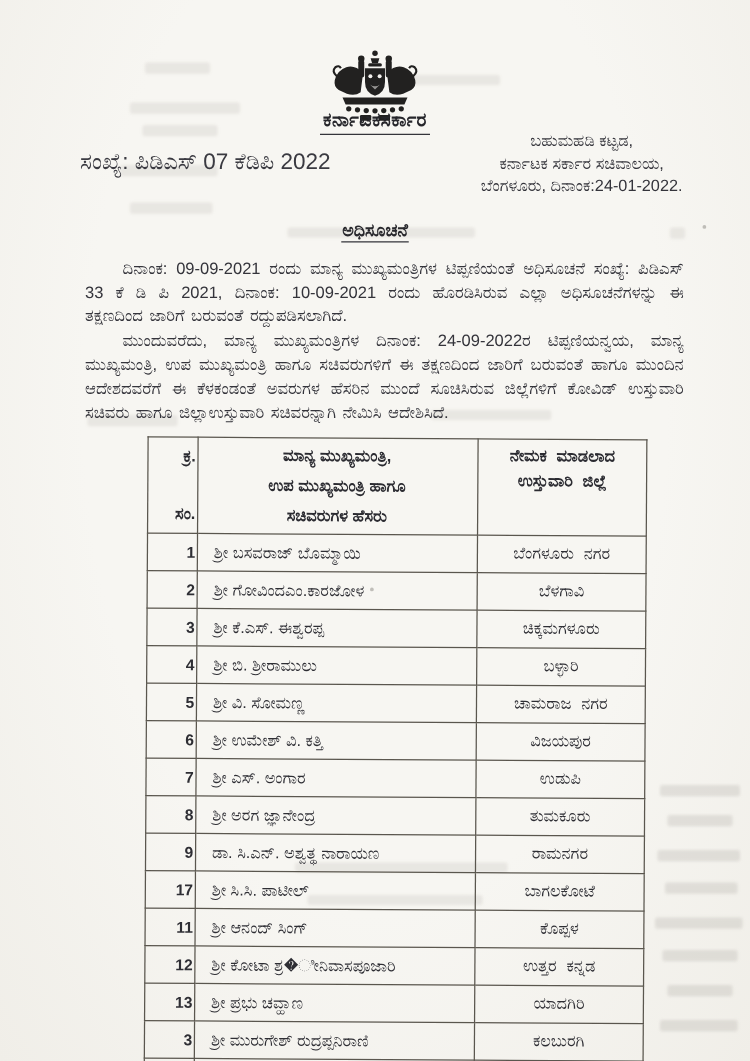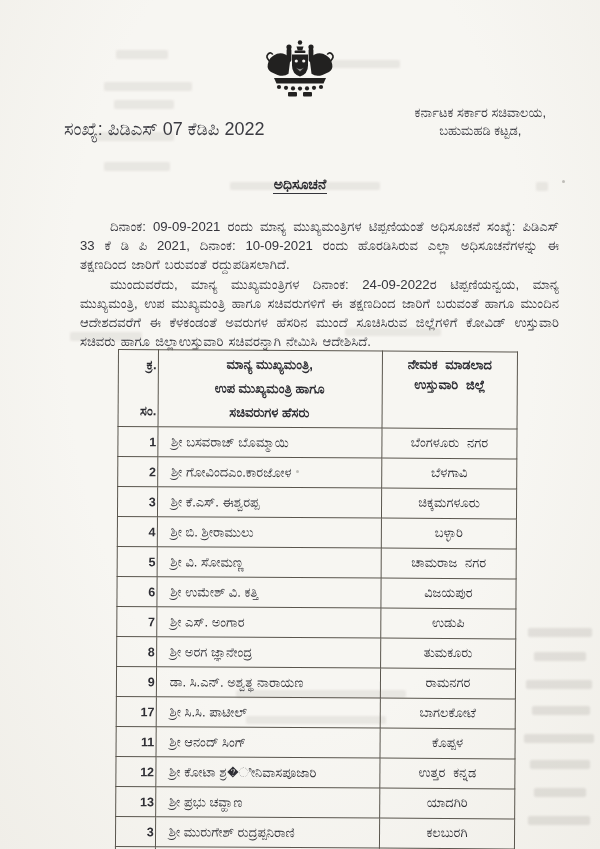--- a/index.html
+++ b/index.html
@@ -15,21 +15,21 @@
   .gov-title{position:absolute;top:88px;left:0;width:100%;text-align:center;
     font-size:15px;font-weight:bold;color:#26262b;letter-spacing:.4px;}
   .gov-title span{border-bottom:1.6px solid #35353b;padding:0 2px 2px 2px;}
   .ref-no{position:absolute;top:119px;left:64px;font-size:18px;color:#3a3a41;}
   .address{position:absolute;top:104px;right:54px;text-align:center;
     font-size:13px;line-height:18px;color:#34343b;}
   
   .noti-heading{position:absolute;top:176px;left:0;width:100%;text-align:center;
     font-size:14px;font-weight:bold;color:#28282d;}
   .noti-heading span{border-bottom:1.5px solid #35353b;padding:0 1px 1px 1px;}
-  .para{position:absolute;left:64px;width:479px;margin:16px;
+  .para{position:absolute;left:64px;width:479px;margin:4px;
     font-size:13.2px;line-height:19px;text-align:justify;text-indent:30px;
     color:#34343b;word-spacing:1.5px;}
   #para1{top:201px;}
   #para2{top:259px;}
   
   table.ministers{position:absolute;left:118px;top:349px;width:400px;
     border-collapse:collapse;transform:rotate(.35deg);transform-origin:top left;}
   .ministers th,.ministers td{border:1.2px solid #5a564e;background:transparent;}
   .ministers th{font-size:13px;font-weight:bold;color:#2b2b31;vertical-align:top;}
   .ministers td{height:27px;font-size:13px;color:#2e2e34;}
@@ -112,24 +112,28 @@
         <circle cx="45" cy="50.4" r="2.1"></circle>
           <circle cx="52" cy="49.8" r="2.1"></circle>
         <circle cx="59" cy="49" r="2.1"></circle>
 
         <rect x="26" y="54" width="9" height="4.5" rx="1"></rect>
         <rect x="41" y="54" width="9" height="4.5" rx="1"></rect>
       </g>
     </svg>
   </div>
 
+  <div class="gov-title">
+    <span>ಕರ್ನಾಟಕಸರ್ಕಾರ</span>
+  </div>
   <div class="ref-no">ಸಂಖ್ಯೆ: ಪಿಡಿಎಸ್ 07 ಕೆಡಿಪಿ 2022</div>
   <div class="address">
+    <div>ಬಹುಮಹಡಿ ಕಟ್ಟಡ,</div>
     <div>ಕರ್ನಾಟಕ ಸರ್ಕಾರ ಸಚಿವಾಲಯ,</div>
-    <div>ಬಹುಮಹಡಿ ಕಟ್ಟಡ,</div>
+    <div>ಬೆಂಗಳೂರು, ದಿನಾಂಕ:24-01-2022.</div>
   </div>
 
   <div class="noti-heading">
     <span>ಅಧಿಸೂಚನೆ</span>
   </div>
   <p class="para" id="para1">ದಿನಾಂಕ: 09-09-2021 ರಂದು ಮಾನ್ಯ ಮುಖ್ಯಮಂತ್ರಿಗಳ ಟಿಪ್ಪಣಿಯಂತೆ ಅಧಿಸೂಚನೆ ಸಂಖ್ಯೆ: ಪಿಡಿಎಸ್ 33 ಕೆ ಡಿ ಪಿ 2021, ದಿನಾಂಕ: 10-09-2021 ರಂದು ಹೊರಡಿಸಿರುವ ಎಲ್ಲಾ ಅಧಿಸೂಚನೆಗಳನ್ನು ಈ ತಕ್ಷಣದಿಂದ ಜಾರಿಗೆ ಬರುವಂತೆ ರದ್ದುಪಡಿಸಲಾಗಿದೆ.</p>
   <p class="para" id="para2">ಮುಂದುವರೆದು, ಮಾನ್ಯ ಮುಖ್ಯಮಂತ್ರಿಗಳ ದಿನಾಂಕ: 24-09-2022ರ ಟಿಪ್ಪಣಿಯನ್ವಯ, ಮಾನ್ಯ ಮುಖ್ಯಮಂತ್ರಿ, ಉಪ ಮುಖ್ಯಮಂತ್ರಿ ಹಾಗೂ ಸಚಿವರುಗಳಿಗೆ ಈ ತಕ್ಷಣದಿಂದ ಜಾರಿಗೆ ಬರುವಂತೆ ಹಾಗೂ ಮುಂದಿನ ಆದೇಶದವರೆಗೆ ಈ ಕೆಳಕಂಡಂತೆ ಅವರುಗಳ ಹೆಸರಿನ ಮುಂದೆ ಸೂಚಿಸಿರುವ ಜಿಲ್ಲೆಗಳಿಗೆ ಕೋವಿಡ್ ಉಸ್ತುವಾರಿ ಸಚಿವರು ಹಾಗೂ ಜಿಲ್ಲಾಉಸ್ತುವಾರಿ ಸಚಿವರನ್ನಾಗಿ ನೇಮಿಸಿ ಆದೇಶಿಸಿದೆ.</p>
 
   <table class="ministers">
     <thead>

